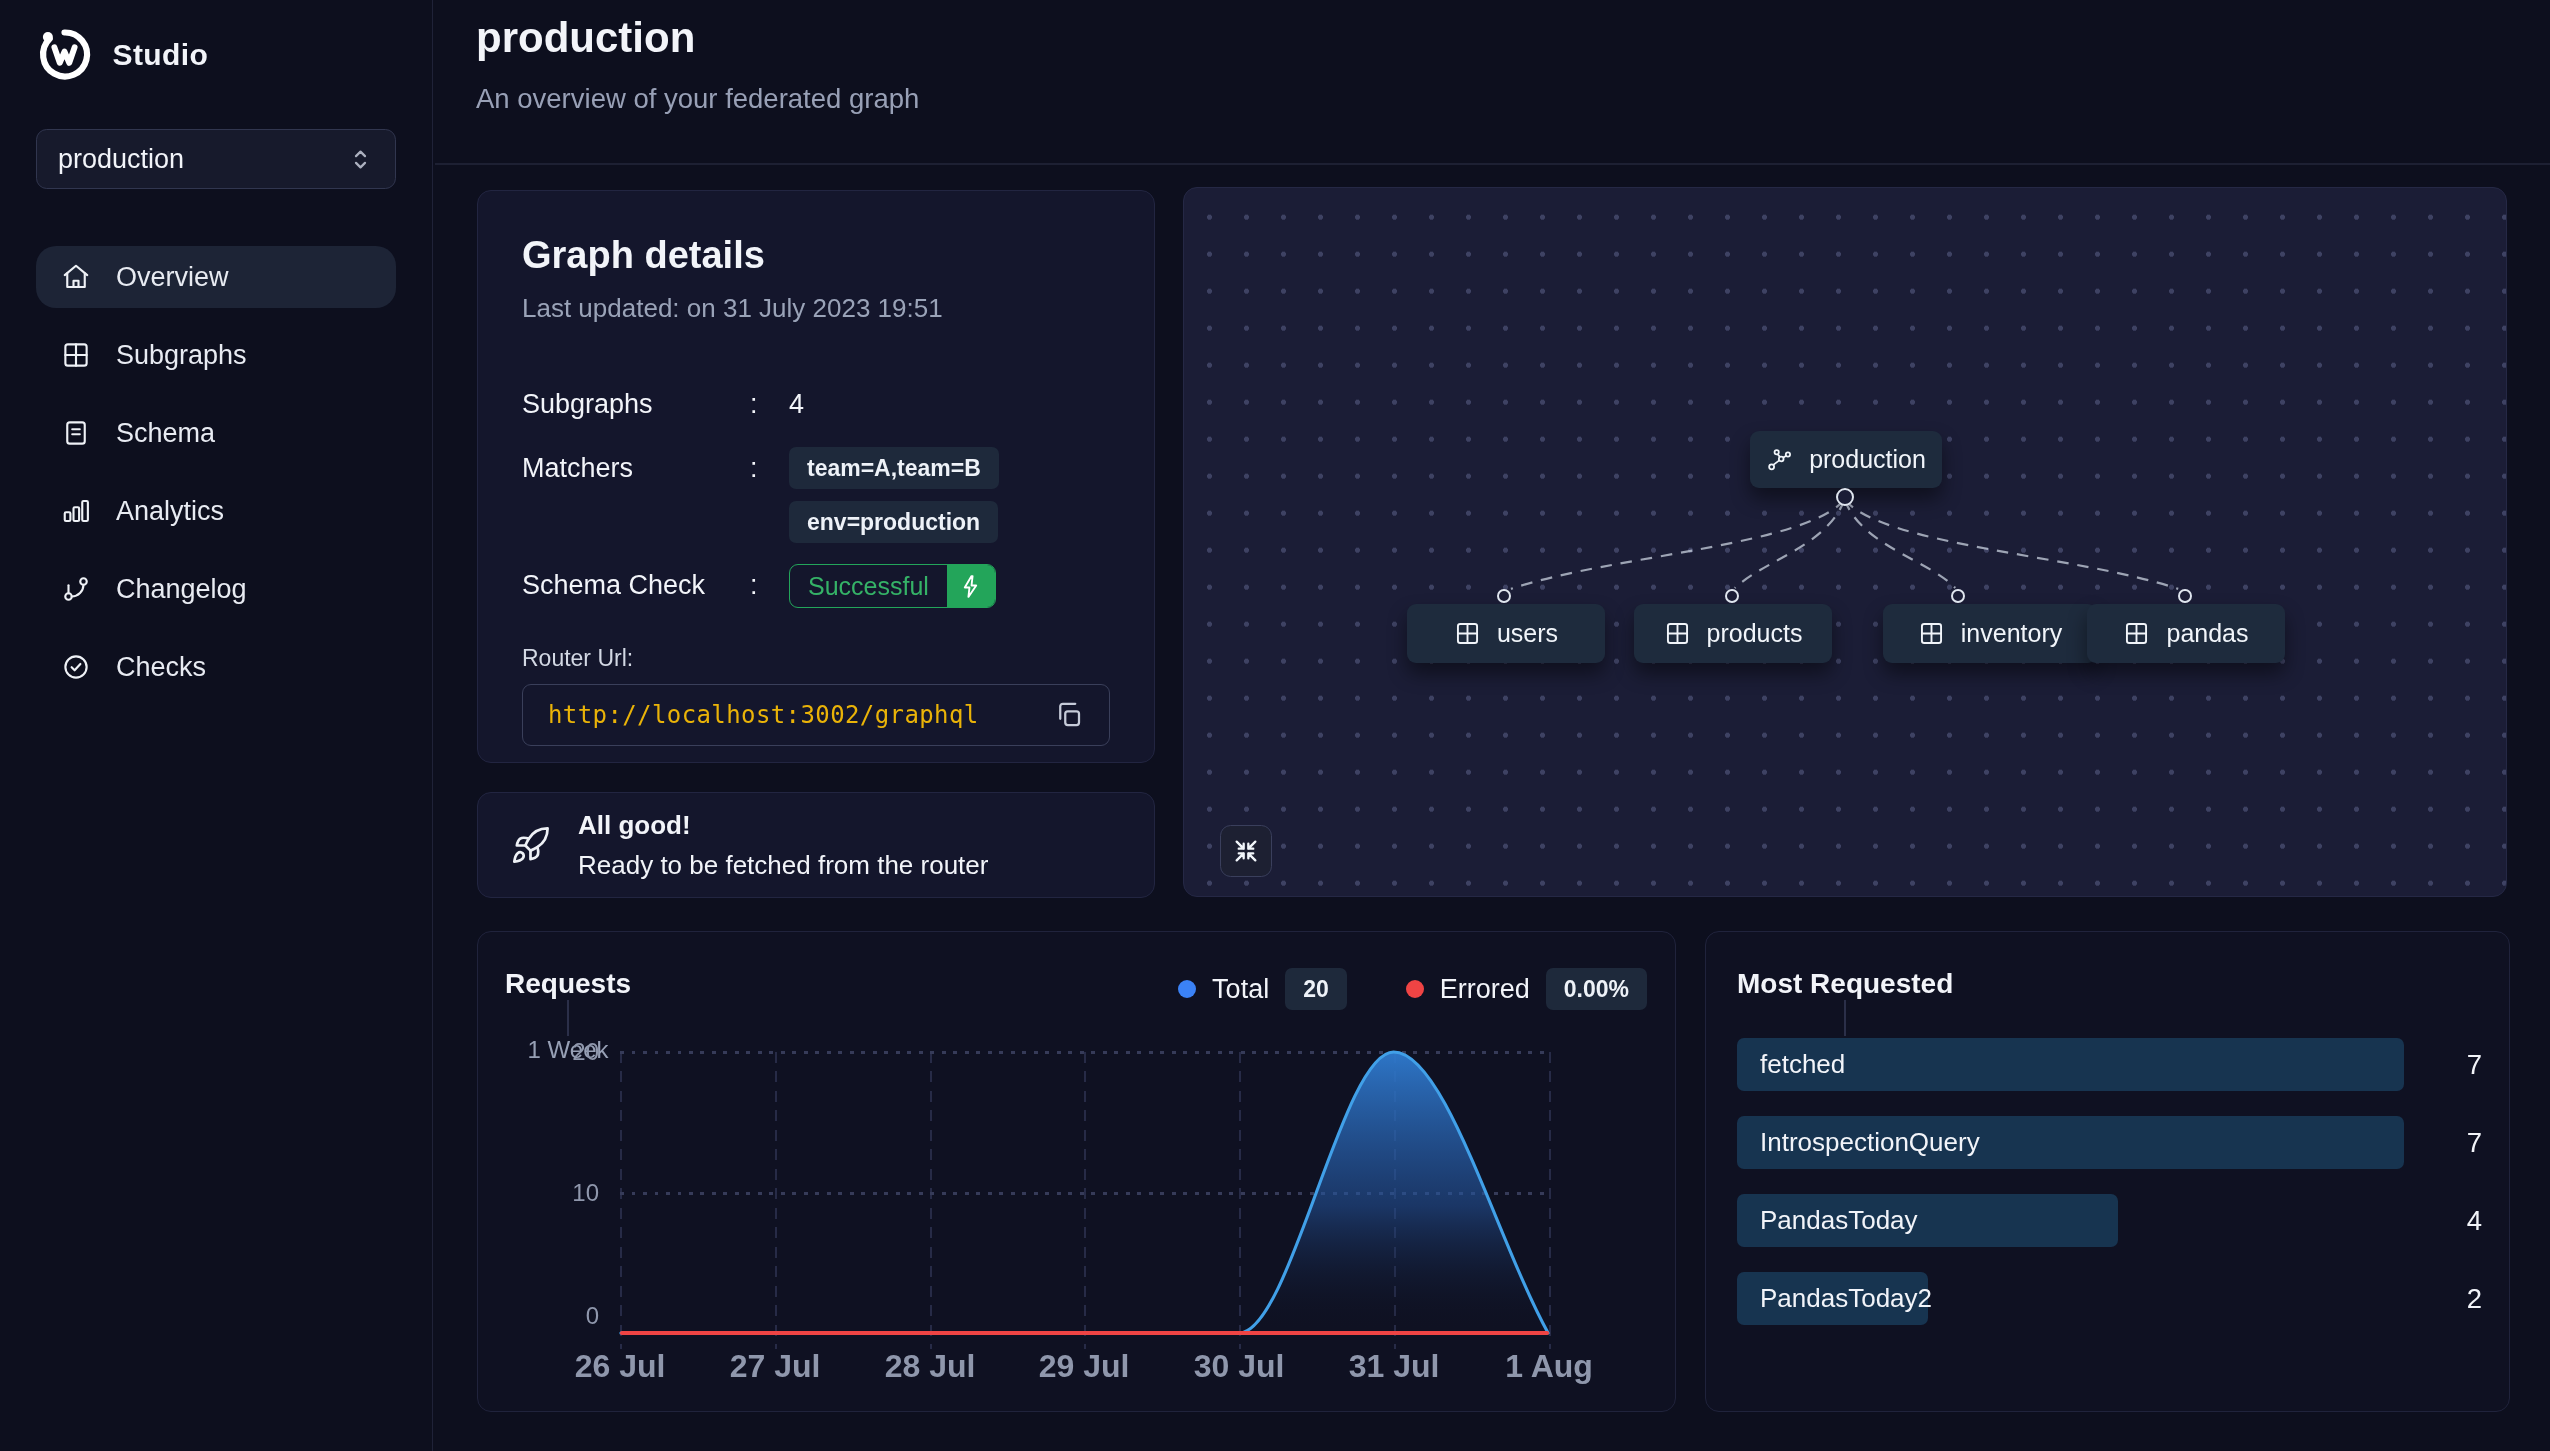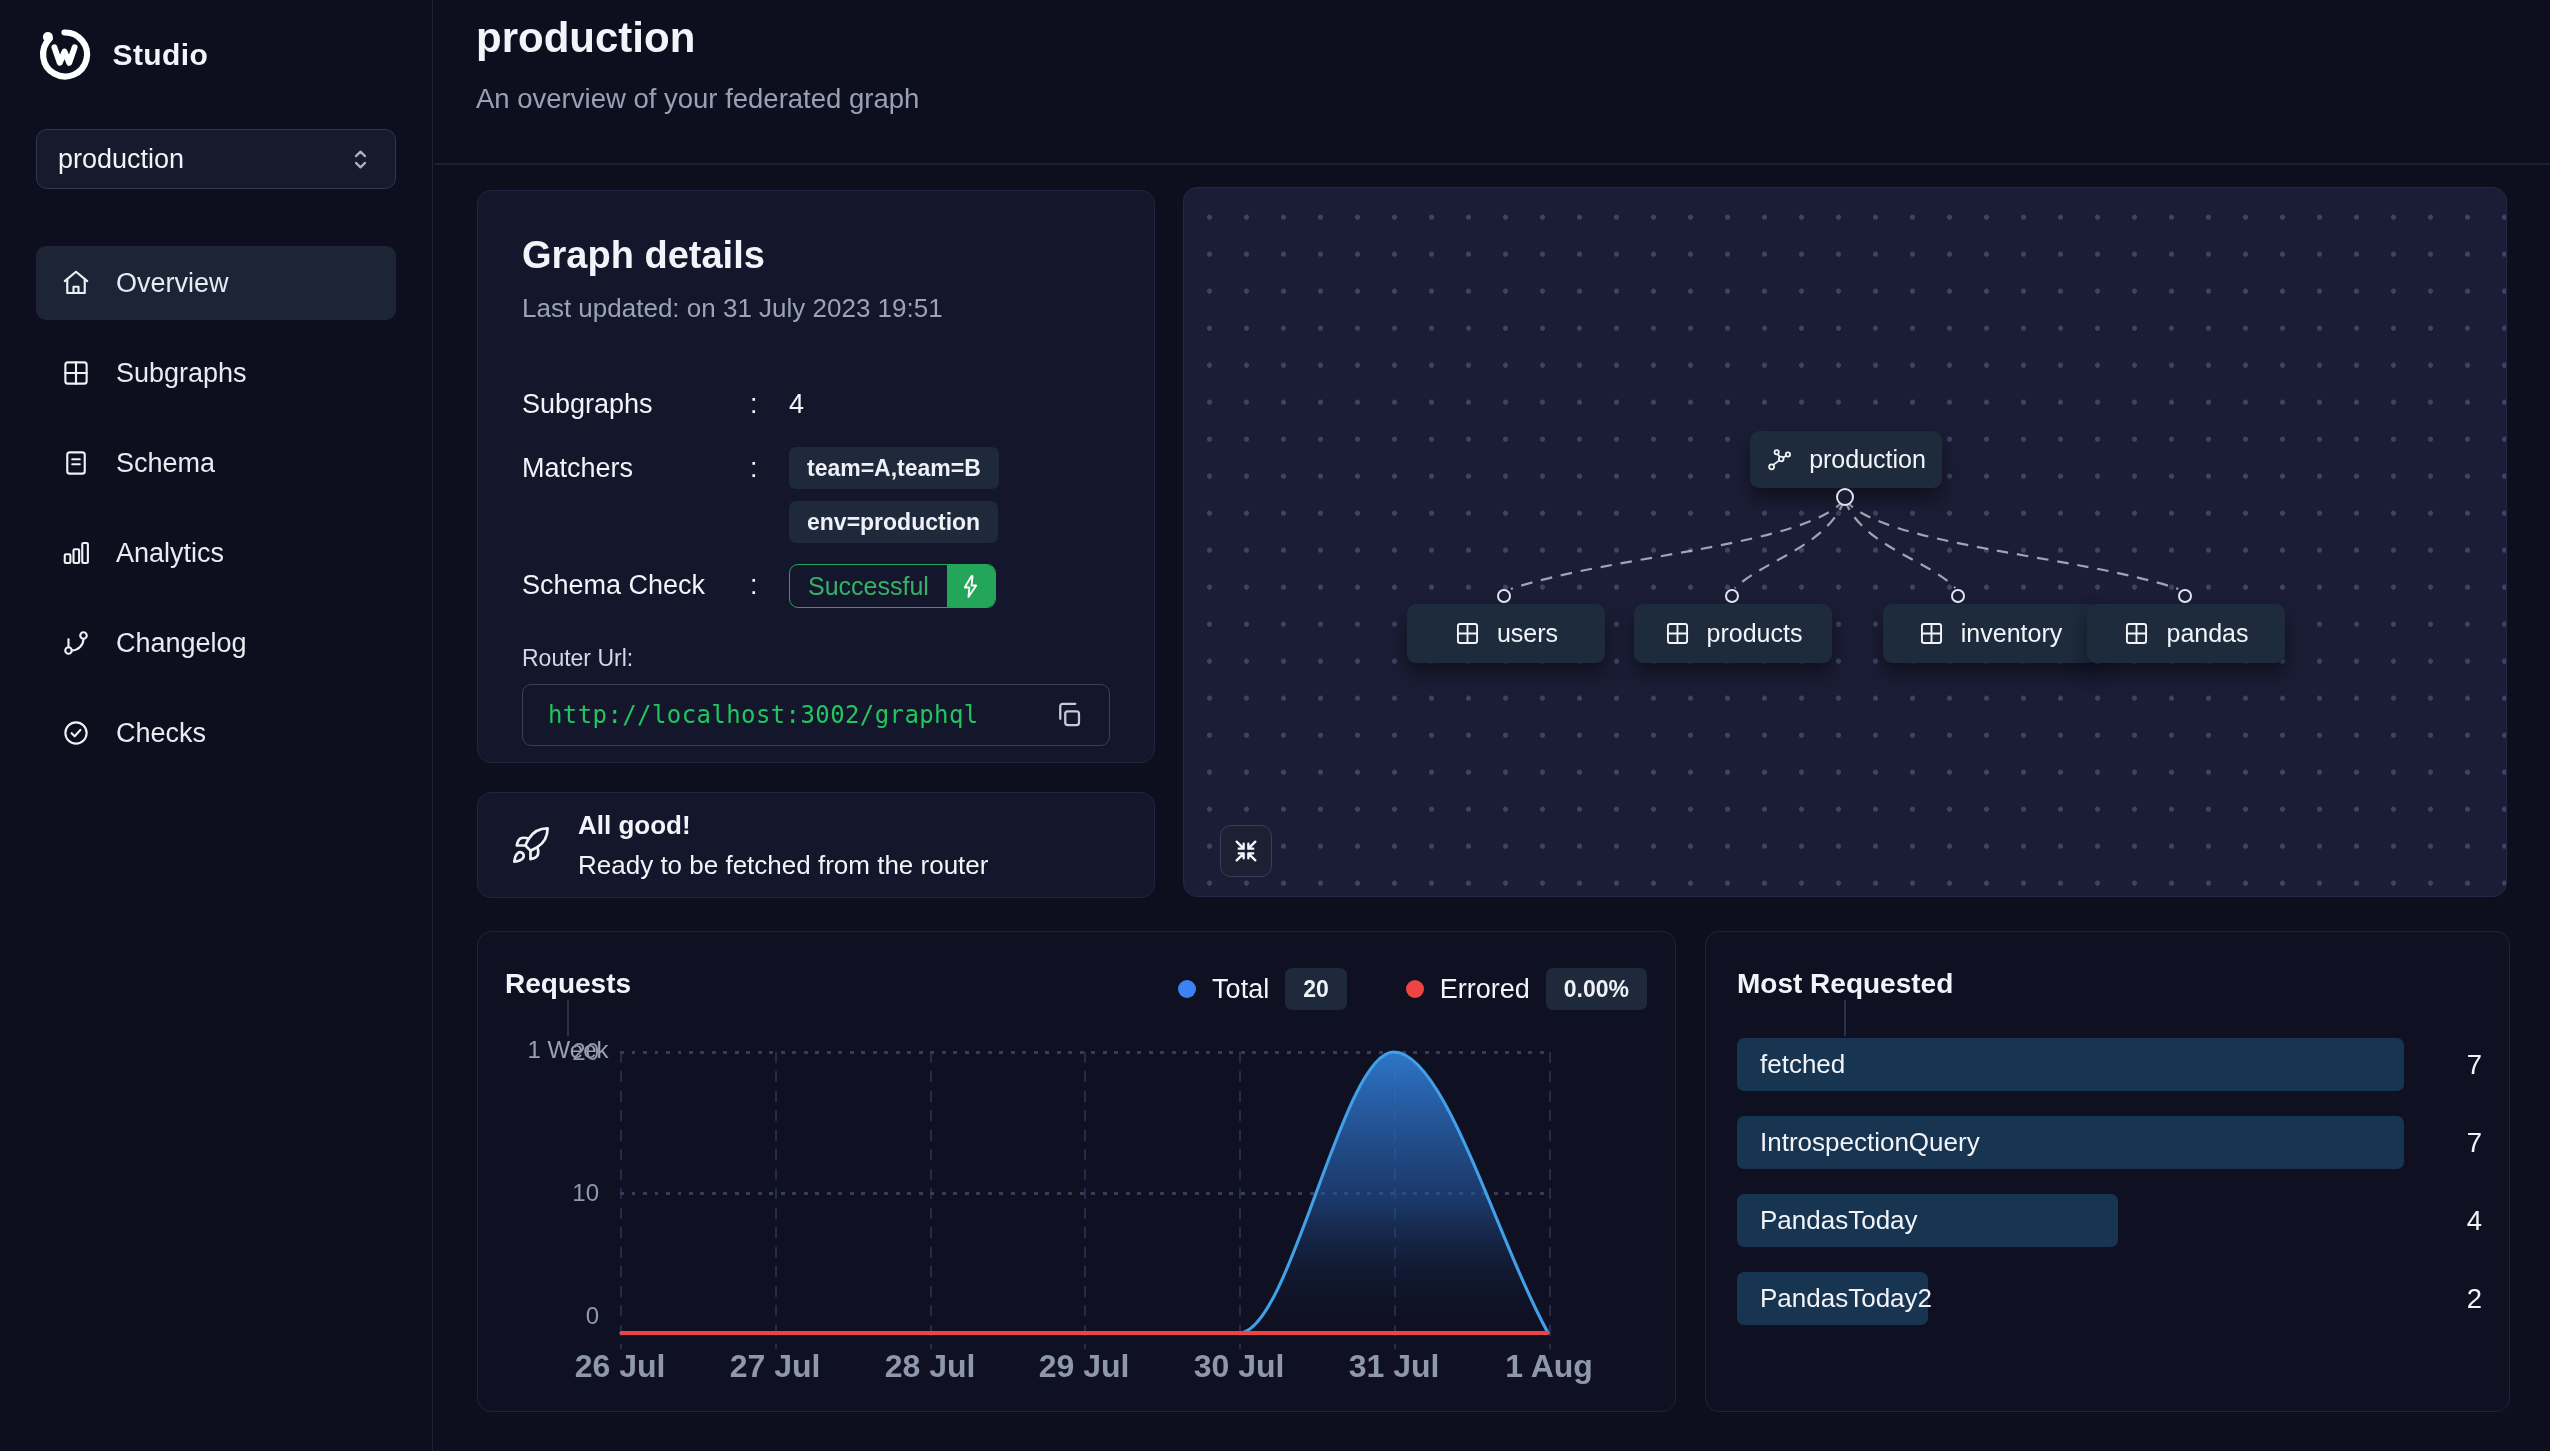--- a/index.html
+++ b/index.html
@@ -12,21 +12,21 @@
   
   .sidebar{position:absolute;left:0;top:0;width:433px;height:1452px;box-sizing:border-box;
     border-right:1.8px solid #1f2238;padding:21px 36px;background:#0d0f1e;}
   .logo-row{display:flex;align-items:center;gap:19.5px;height:67px;}
   .logo-mark{width:57px;height:57px;flex:none;}
   .logo-text{font-size:30px;font-weight:bold;letter-spacing:0.4px;}
   .graph-select{margin-top:41px;height:60px;background:#171a2c;border:1.8px solid #31364f;border-radius:10.7px;
     display:flex;align-items:center;padding:0 21px;font-size:27px;color:#f2f4f9;cursor:pointer;box-sizing:border-box;}
   .graph-select .chev{margin-left:auto;width:27px;height:27px;opacity:.85;}
   .nav{margin-top:57px;display:flex;flex-direction:column;gap:16px;}
-  .nav-item{height:74px;border-radius:10px;display:flex;align-items:center;gap:25px;padding:0 25px;
+  .nav-item{height:62px;border-radius:20px;display:flex;align-items:center;gap:25px;padding:0 25px;
     font-size:27px;color:#e8ebf2;cursor:pointer;}
   .nav-item.active{background:#1d2436;}
   .nav-item svg{width:30px;height:30px;flex:none;}
   
   .main-header{position:absolute;left:476px;top:14px;}
   .page-title{font-size:42px;font-weight:bold;margin:0;}
   .page-subtitle{margin:21px 0 0 0;font-size:27.5px;color:#98a0b6;font-weight:normal;}
   .header-divider{position:absolute;left:435px;right:0;top:163px;height:1.8px;background:#1d2033;}
   
   .card{position:absolute;box-sizing:border-box;border-radius:14px;}
@@ -35,21 +35,21 @@
   .gd-updated{margin:16px 0 0 0;font-size:26px;color:#9aa3b8;}
   .gd-rows{margin-top:59px;}
   .gd-row{display:grid;grid-template-columns:228px 39px 1fr;align-items:start;margin-bottom:21px;font-size:27px;line-height:43px;}
   .badge{display:inline-block;background:#1e293b;border-radius:7px;padding:7px 18px;font-size:23px;font-weight:bold;color:#eef2f8;line-height:28px;}
   .matcher-badges{display:flex;flex-direction:column;gap:12.4px;align-items:flex-start;}
   .schema-badge{display:inline-flex;align-items:stretch;border:1.8px solid #23a55a;border-radius:9px;overflow:hidden;line-height:normal;}
   .schema-badge .txt{padding:6.2px 18px;color:#35b267;font-size:25px;display:flex;align-items:center;}
   .schema-badge .bolt{background:#23a55a;display:flex;align-items:center;padding:0 11.5px;}
   .router-label{margin-top:37px;font-size:23px;color:#d3d8e4;}
   .router-box{margin-top:12.4px;height:62px;border:1.8px solid #3a3f5a;border-radius:9px;display:flex;align-items:center;padding:0 25px;box-sizing:border-box;}
-  .router-url{font-family:"DejaVu Sans Mono",monospace;font-size:24px;color:#22c55e;letter-spacing:0.4px;}
+  .router-url{font-family:"DejaVu Sans Mono",monospace;font-size:24px;color:#eab308;letter-spacing:0.4px;}
   .copy-btn{margin-left:auto;background:none;border:none;padding:0;cursor:pointer;display:flex;}
   #status-card{left:477px;top:792px;width:678px;height:106px;background:#14162c;border:1.8px solid #222541;
     display:flex;align-items:center;padding:0 32px;gap:27px;}
   .status-texts{font-size:26px;}
   .status-title{font-weight:bold;margin:0 0 9px 0;}
   .status-msg{margin:0;}
   
   #graph-panel{left:1183px;top:187px;width:1324px;height:710px;background:#1b1d36;border:1.8px solid #252845;
     background-image:radial-gradient(#3e4263 2.3px,transparent 2.5px);background-size:37px 37px;background-position:7px 10.7px;overflow:hidden;}
   #connector-svg{position:absolute;left:0;top:0;width:100%;height:100%;}

